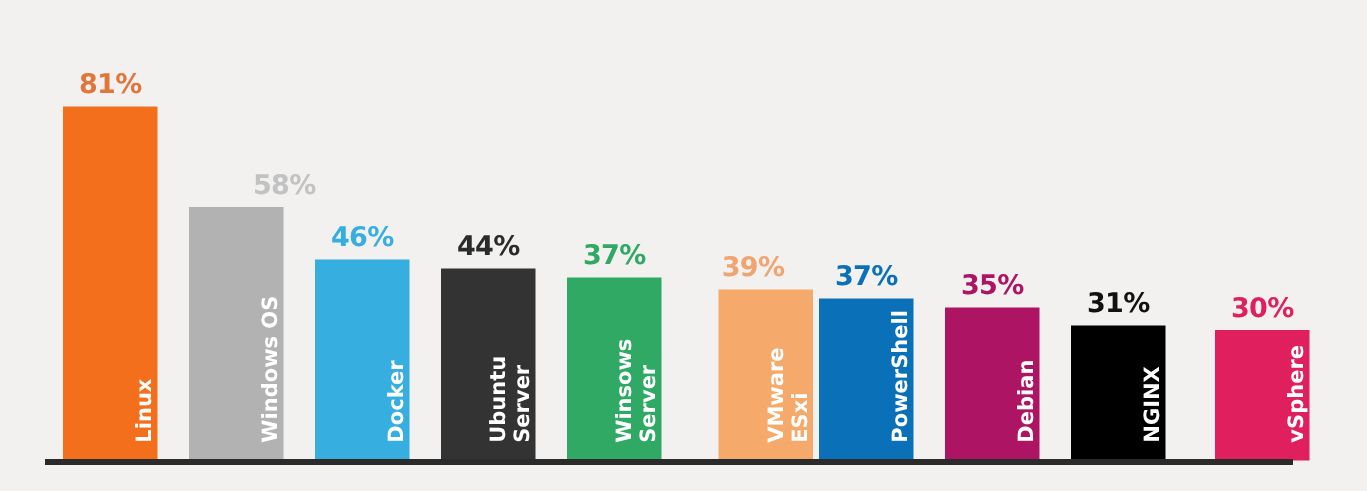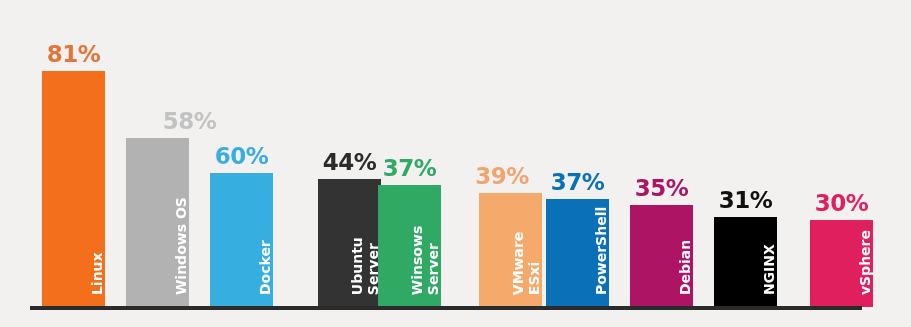--- a/index.html
+++ b/index.html
@@ -36,21 +36,21 @@
     bottom: 20px;           
     width: 63px;
   }
 
   .bar-value {
     position: absolute;
     left: 50%;
     transform: translateX(-50%);
     bottom: 100%;
     margin-bottom: 5px;
-    font-size: 23px;
+    font-size: 18px;
     font-weight: 700;
     letter-spacing: -0.5px;
     white-space: nowrap;
     line-height: 1;
   }
 
   .bar-rect {
     width: 100%;
     height: 100%;
     position: relative;
@@ -106,28 +106,28 @@
       </div>
       <div class="bar-group" style="left: 126px; width: 63px; height: 169px;">
         <div class="bar-value" style="color: rgb(194, 194, 194); margin-left: 32px;">58%</div>
         <div class="bar-rect" style="background: rgb(178, 178, 178);">
           <div class="label-rot">
             <span>Windows OS</span>
           </div>
         </div>
       </div>
       <div class="bar-group" style="left: 210px; width: 63px; height: 134px;">
-        <div class="bar-value" style="color: rgb(54, 174, 224);">60%</div>
+        <div class="bar-value" style="color: rgb(54, 174, 224);">46%</div>
         <div class="bar-rect" style="background: rgb(54, 174, 224);">
           <div class="label-rot">
             <span>Docker</span>
           </div>
         </div>
       </div>
-      <div class="bar-group" style="left: 294px; width: 63px; height: 128px; margin-left: 24px;">
+      <div class="bar-group" style="left: 294px; width: 63px; height: 128px;">
         <div class="bar-value" style="color: rgb(43, 43, 43);">44%</div>
         <div class="bar-rect" style="background: rgb(51, 51, 51);">
           <div class="label-rot">
             <span>Ubuntu
 Server</span>
           </div>
         </div>
       </div>
       <div class="bar-group" style="left: 378px; width: 63px; height: 122px;">
         <div class="bar-value" style="color: rgb(47, 169, 99);">37%</div>

